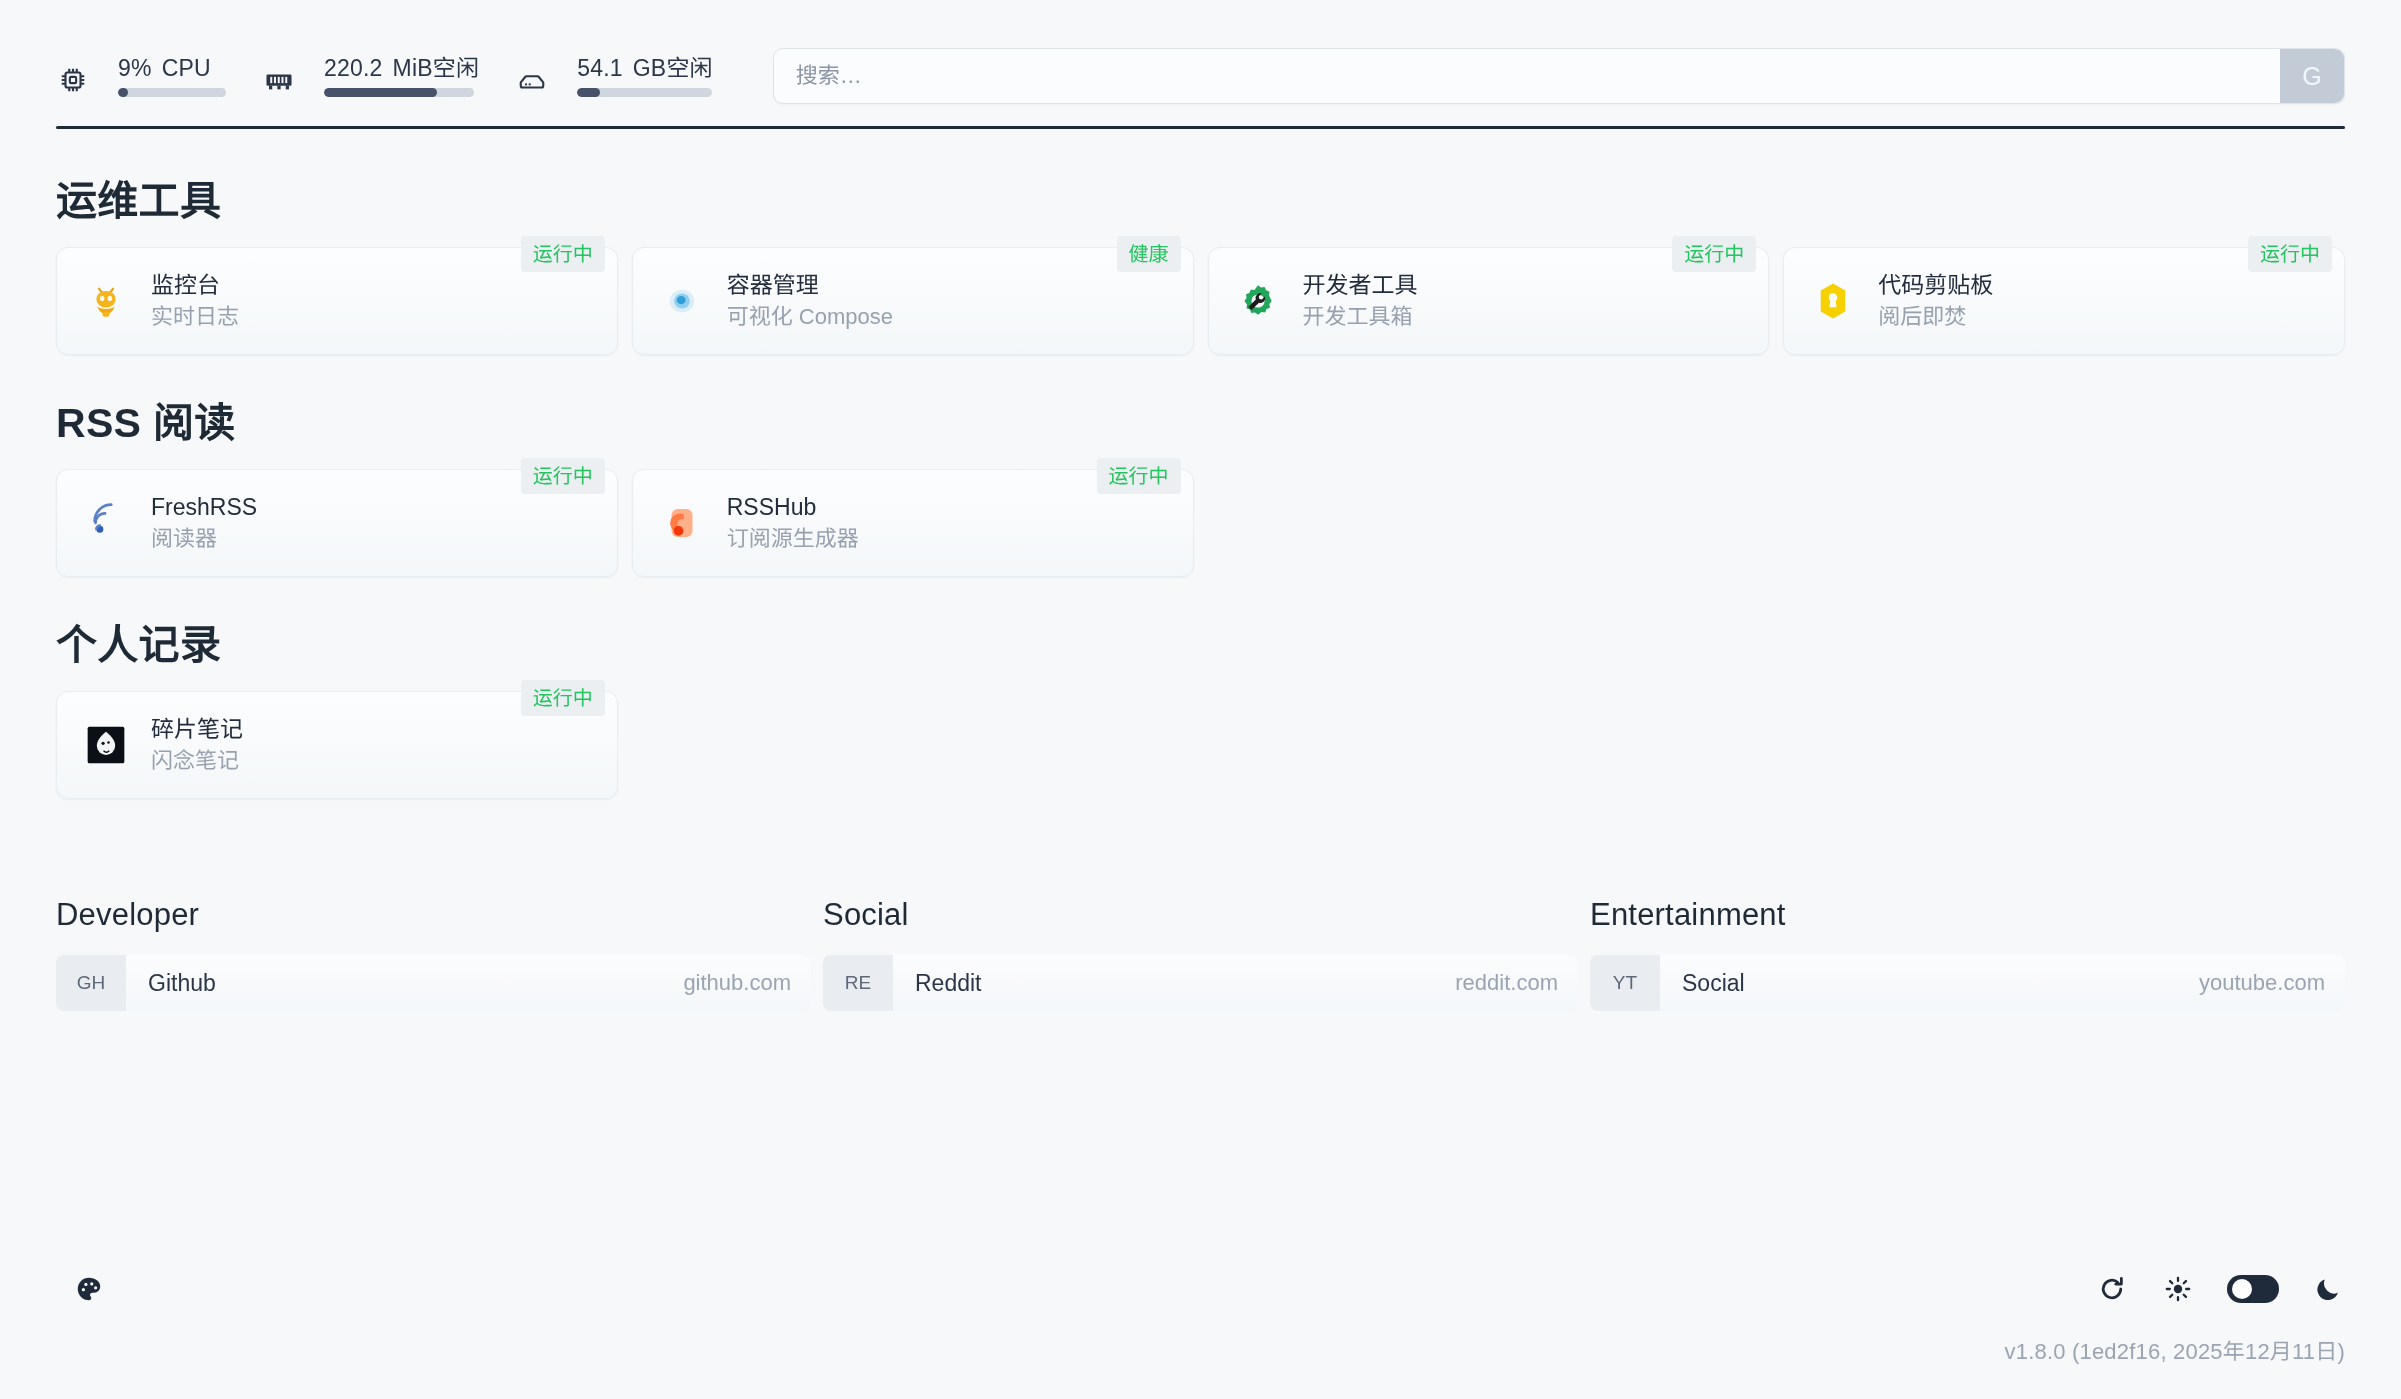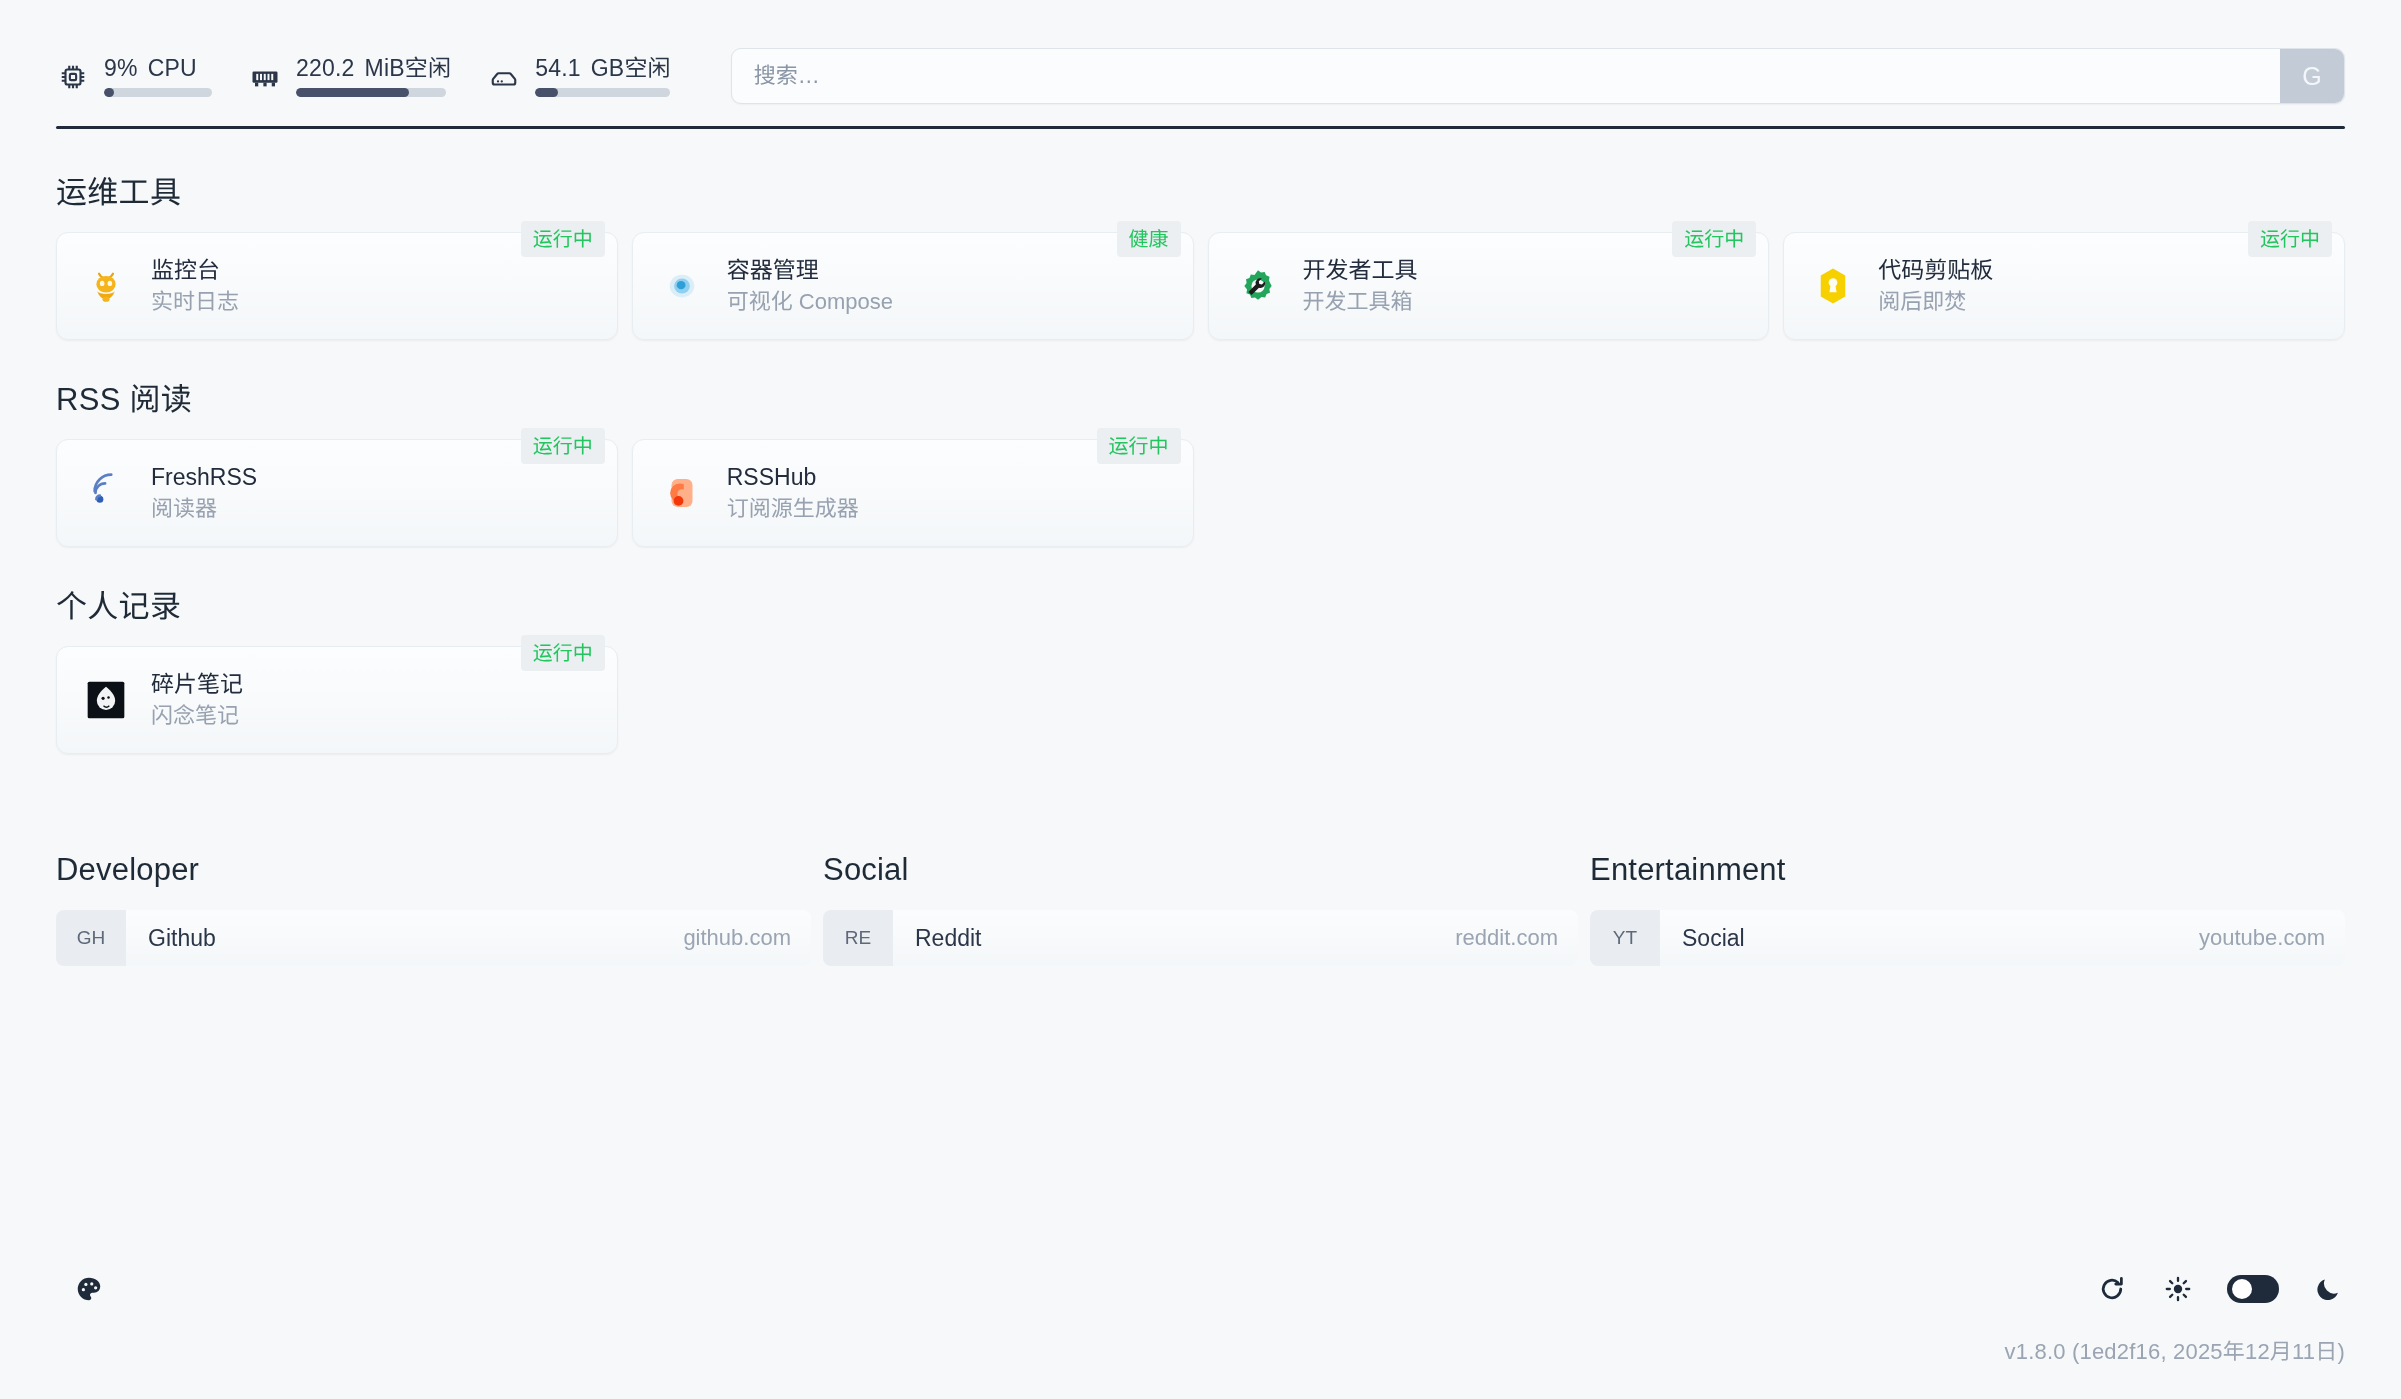--- a/index.html
+++ b/index.html
@@ -27,22 +27,22 @@
     height: 110px;
   }
   .stats {
     display: flex;
     align-items: flex-start;
     gap: 0;
     flex: 0 0 auto;
   }
   .stat {
     display: flex;
-    align-items: center;
-    gap: 14px;
+    align-items: flex-end;
+    gap: 28px;
     margin-right: 36px;
   }
   .stat-icon {
     width: 34px; height: 34px;
     flex: 0 0 34px;
     display: flex; align-items: center; justify-content: center;
     color: #2b3648;
     margin-top: 2px;
   }
   .stat-body { display: flex; flex-direction: column; gap: 7px; }
@@ -111,22 +111,22 @@
     height: 3px;
     background: #1f2b3a;
     border-radius: 2px;
   }
 
   
   .content { padding: 0 56px; }
   .section { margin-top: 34px; }
   .section:first-child { margin-top: 38px; }
   .section-title {
-    font-size: 31px;
-    font-weight: 400;
+    font-size: 41px;
+    font-weight: 700;
     color: #1f2a37;
     letter-spacing: .3px;
     margin-bottom: 20px;
   }
   .cards {
     display: grid;
     grid-template-columns: repeat(4, 1fr);
     gap: 14px;
   }
   .card {

